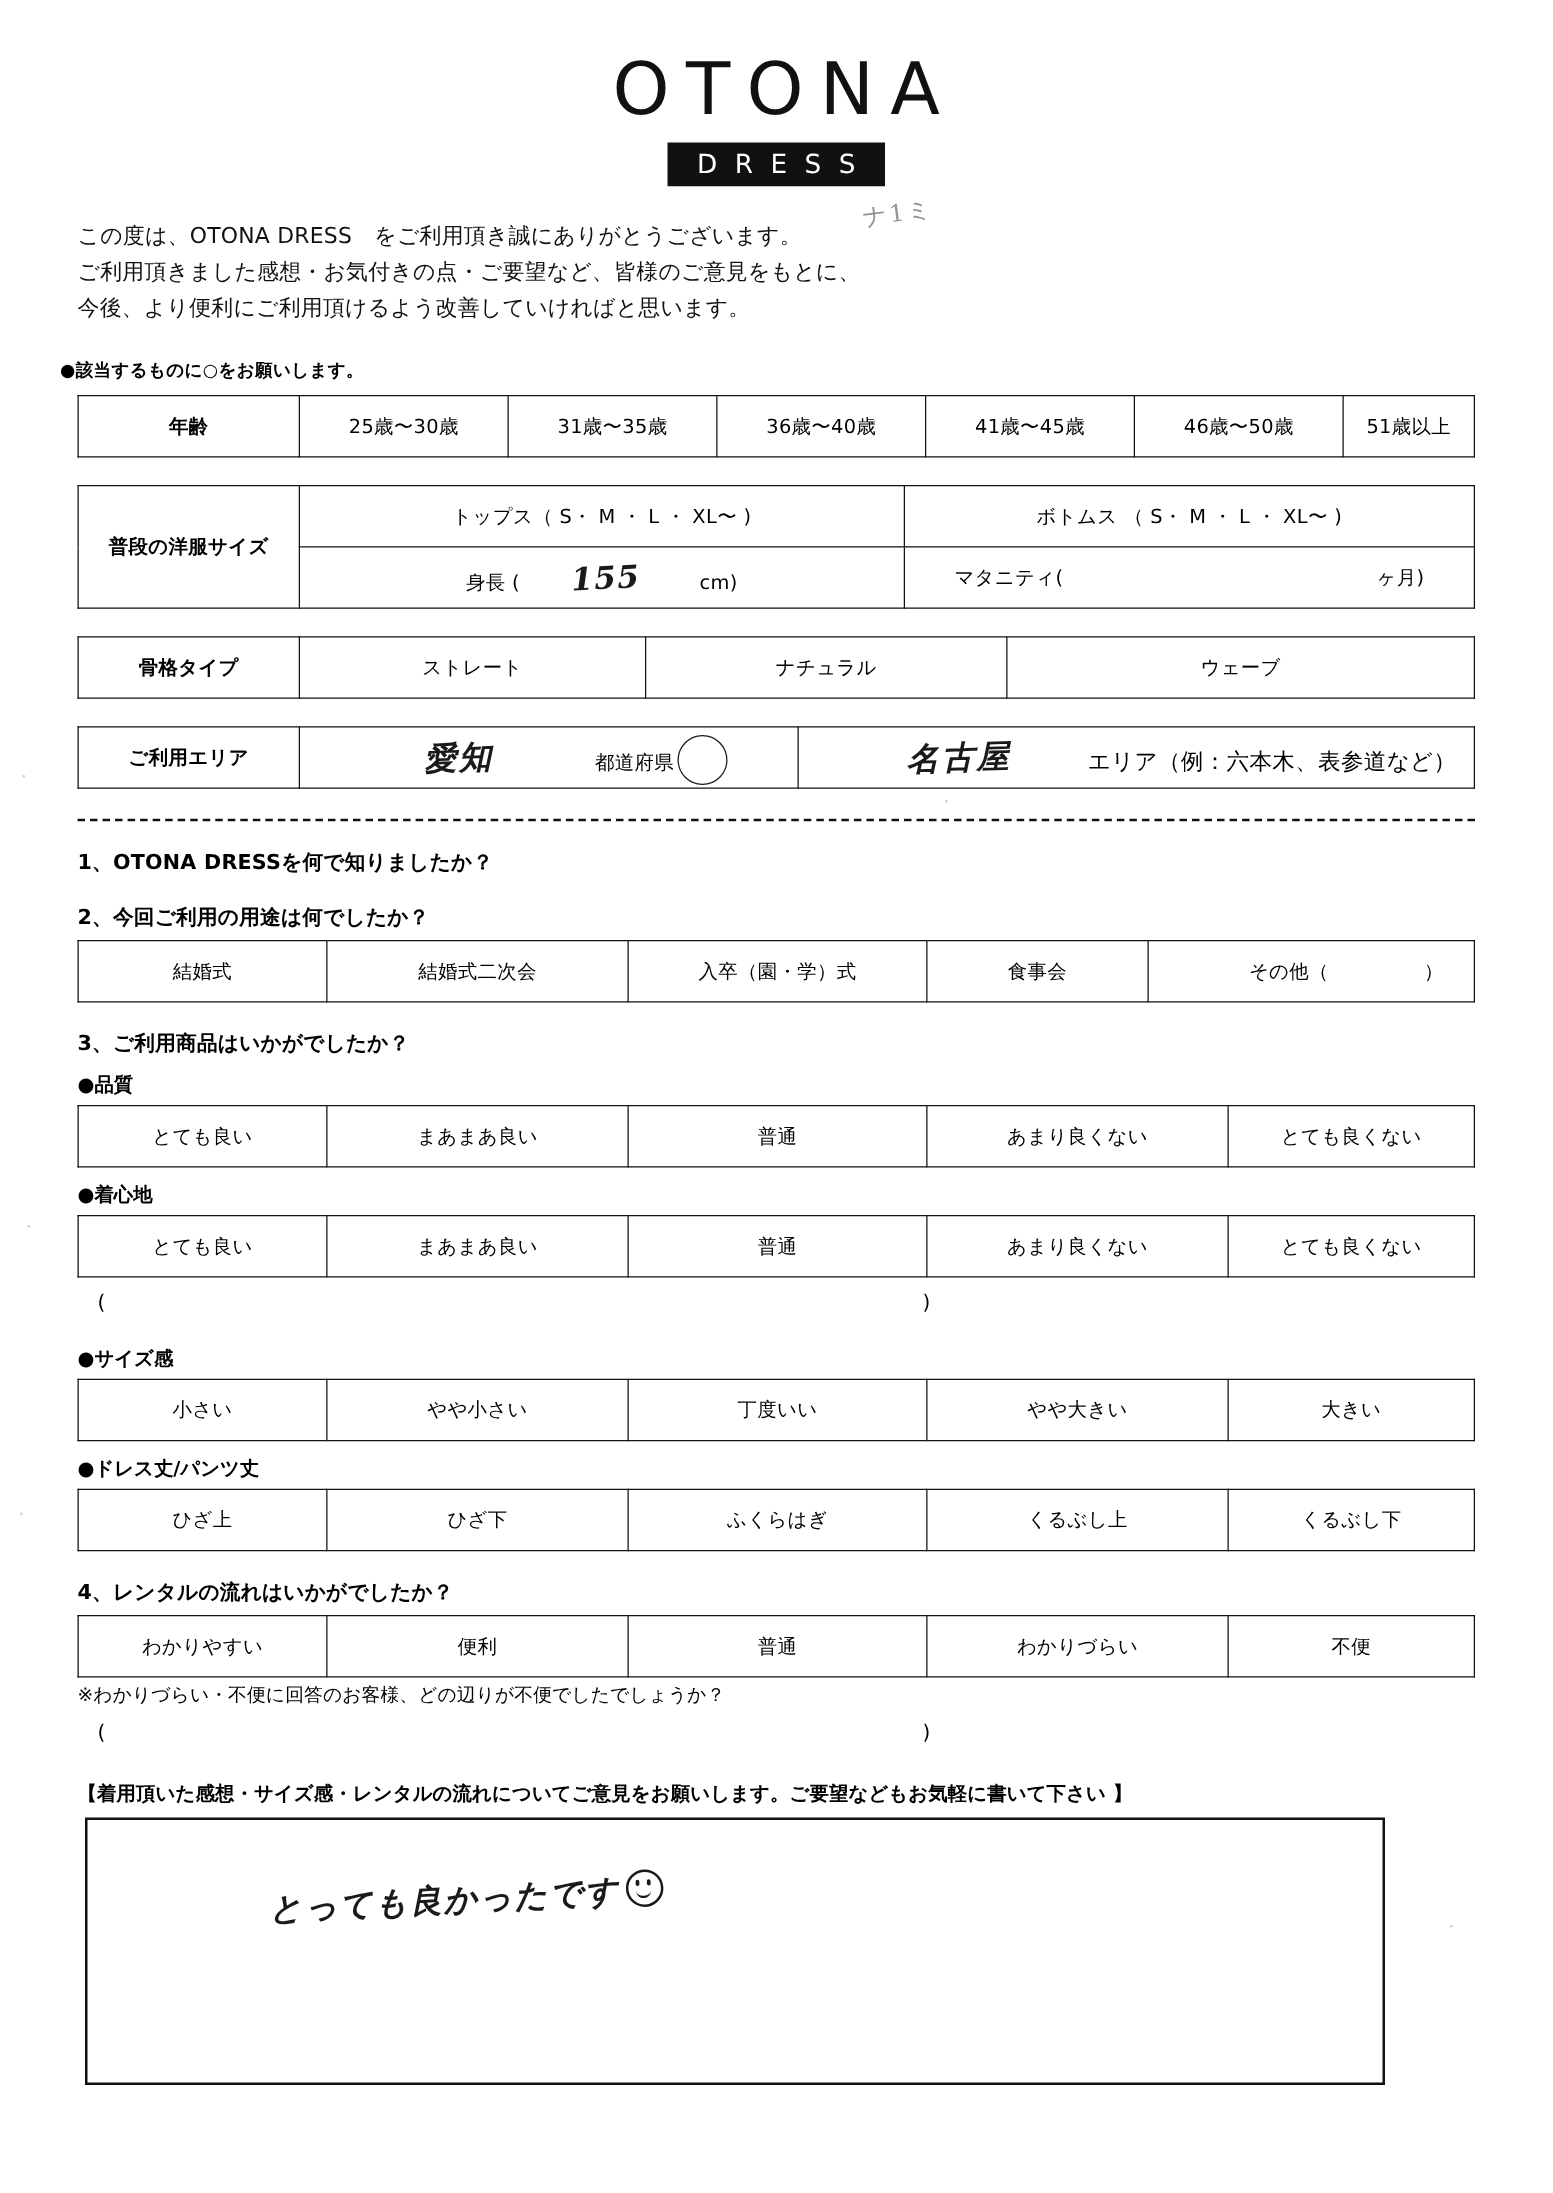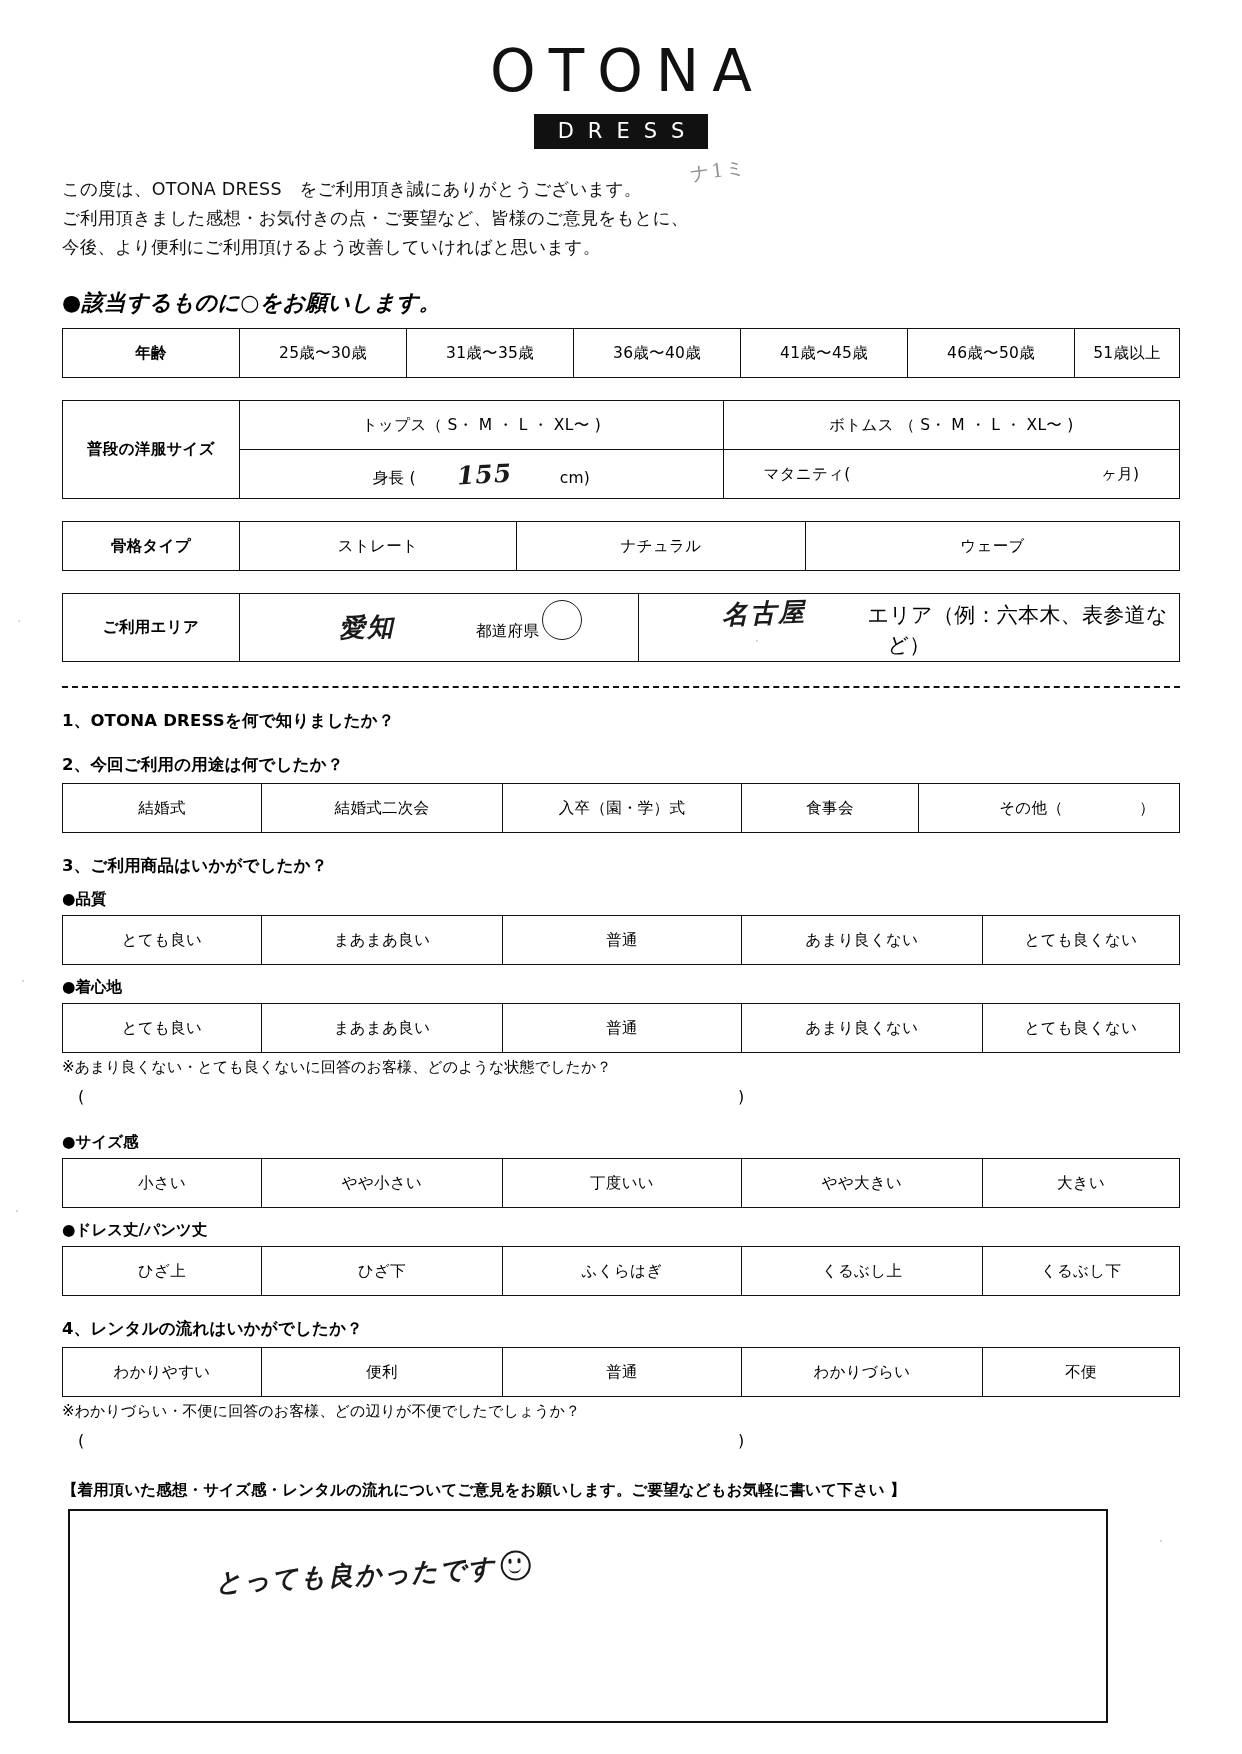--- a/index.html
+++ b/index.html
@@ -66,25 +66,24 @@
     font-family: "DejaVu Serif", serif;
     font-size: 19px;
     color: #3a3a3a;
     transform: rotate(-7deg);
     opacity: .55;
     letter-spacing: 2px;
   }
 
   
   .sec-label {
-    margin: 26px 0 10px 62px;
-    font-size: 22px;
+    margin: 26px 0 10px 48px;
+    font-size: 14px;
     font-weight: bold;
     letter-spacing: .3px;
-    font-style: italic;
   }
   .q-label {
     margin: 22px 0 7px 62px;
     font-size: 16.5px;
     font-weight: bold;
     letter-spacing: .2px;
   }
   .bullet-label {
     margin: 12px 0 5px 62px;
     font-size: 15.5px;
@@ -301,21 +300,21 @@
     <tbody>
         <tr>
       <td class="rowhead" style="width:168px">ご利用エリア</td>
       <td style="width:390px">
         <span class="hand hw-area" style="margin-right:76px">愛知</span>
         <span style="font-size:15.5px">都道府県</span>
         <span class="circ thin" style="left:302px;top:6px;width:38px;height:38px"></span>
       </td>
       <td class="left-al">
         <span class="hand hw-area" style="margin:0 56px 0 72px">名古屋</span>
-        <span style="font-size:21px">エリア（例：六本木、表参道など）</span>
+        <span style="font-size:18px">エリア（例：六本木、表参道など）</span>
       </td>
     </tr>
   </tbody>
     </table>
 
   <div class="dashed"></div>
 
   <div class="q-label">1、OTONA DRESSを何で知りましたか？</div>
 
   <div class="q-label">2、今回ご利用の用途は何でしたか？</div>
@@ -354,21 +353,20 @@
     <tbody>
         <tr>
       <td style="width:190px">とても良い</td>
       <td style="width:232px">まあまあ良い</td>
       <td style="width:230px">普通</td>
       <td style="width:232px">あまり良くない</td>
       <td>とても良くない</td>
     </tr>
   </tbody>
     </table>
-  <div class="note-line">※あまり良くない・とても良くないに回答のお客様、どのような状態でしたか？</div>
   <div class="paren-line">
     <span>(</span>
     <span class="hand"></span>
     <span class="close">)</span>
   </div>
 
   <div class="bullet-label" style="margin-top:26px">●サイズ感</div>
   <table class="grid">
     <tbody>
         <tr>

